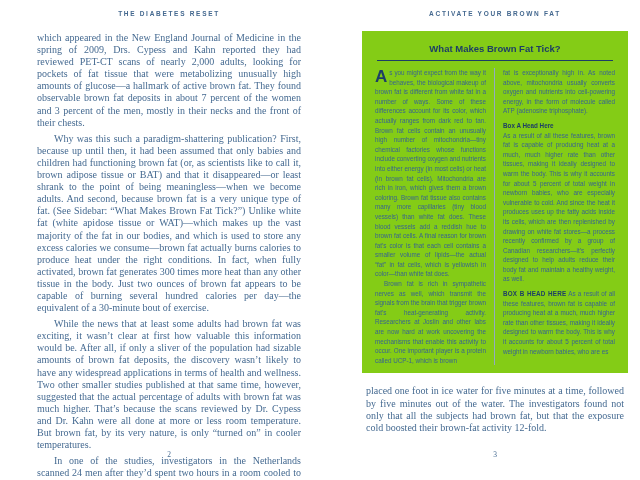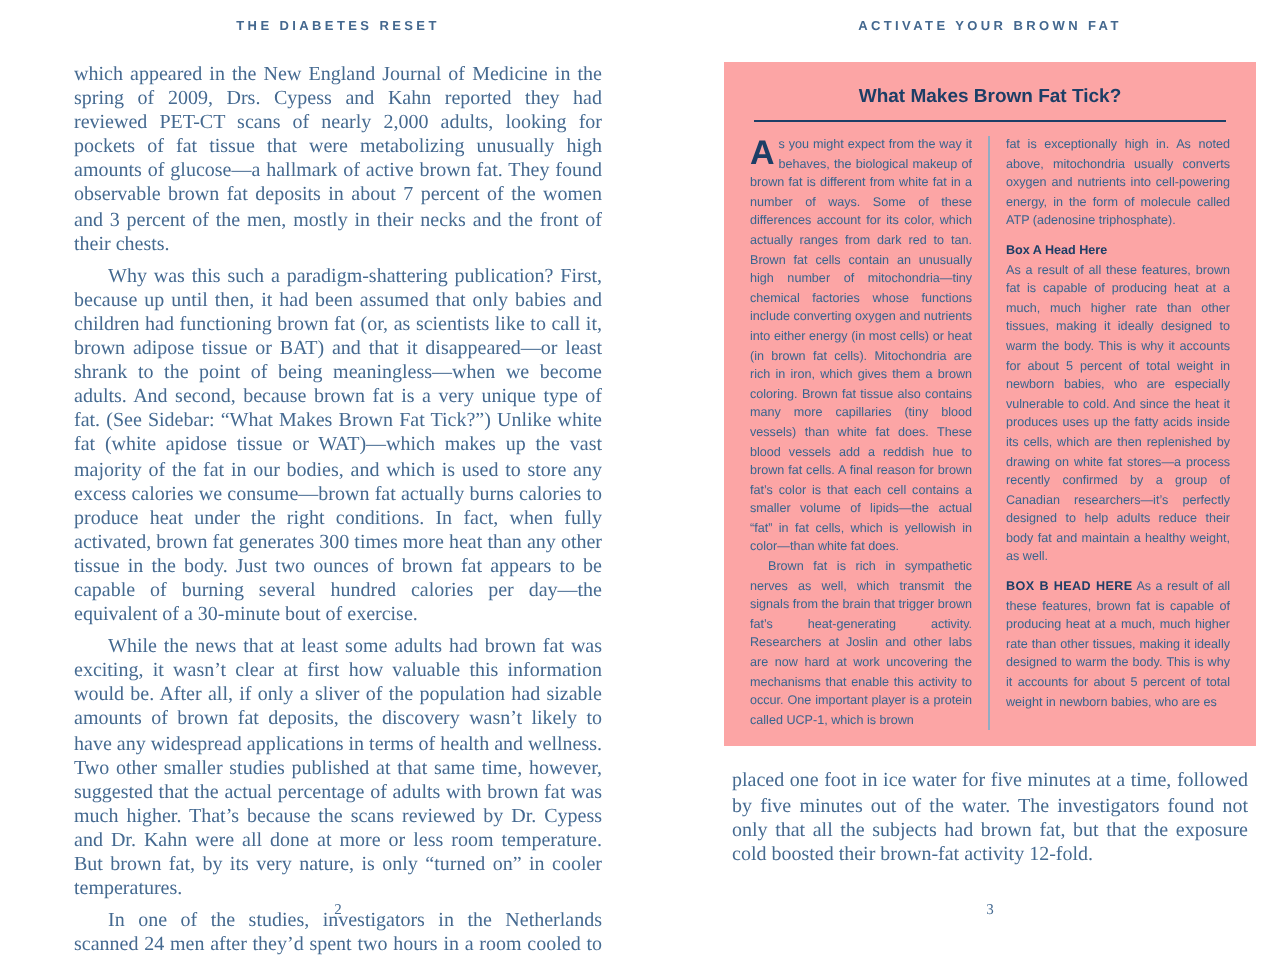--- a/index.html
+++ b/index.html
@@ -38,21 +38,21 @@
     text-align:center;
     font-size:7.5px;
     color:#456a91;
     font-family:"Liberation Serif", serif;
   }
   .page-number.pn-left{left:33px;width:272px;}
   .page-number.pn-right{left:362px;width:266px;}
 
   .sidebar{
     margin-top:11px;
-    background:#fca5a5;
+    background:#84cc16;
     padding:9px 13px 8px 13px;
     box-sizing:border-box;
     width:266px;
   }
   .sidebar-title{
     text-align:center;
     font-family:"Liberation Sans", sans-serif;
     font-weight:bold;
     font-size:9.5px;
     color:#1d3e66;

